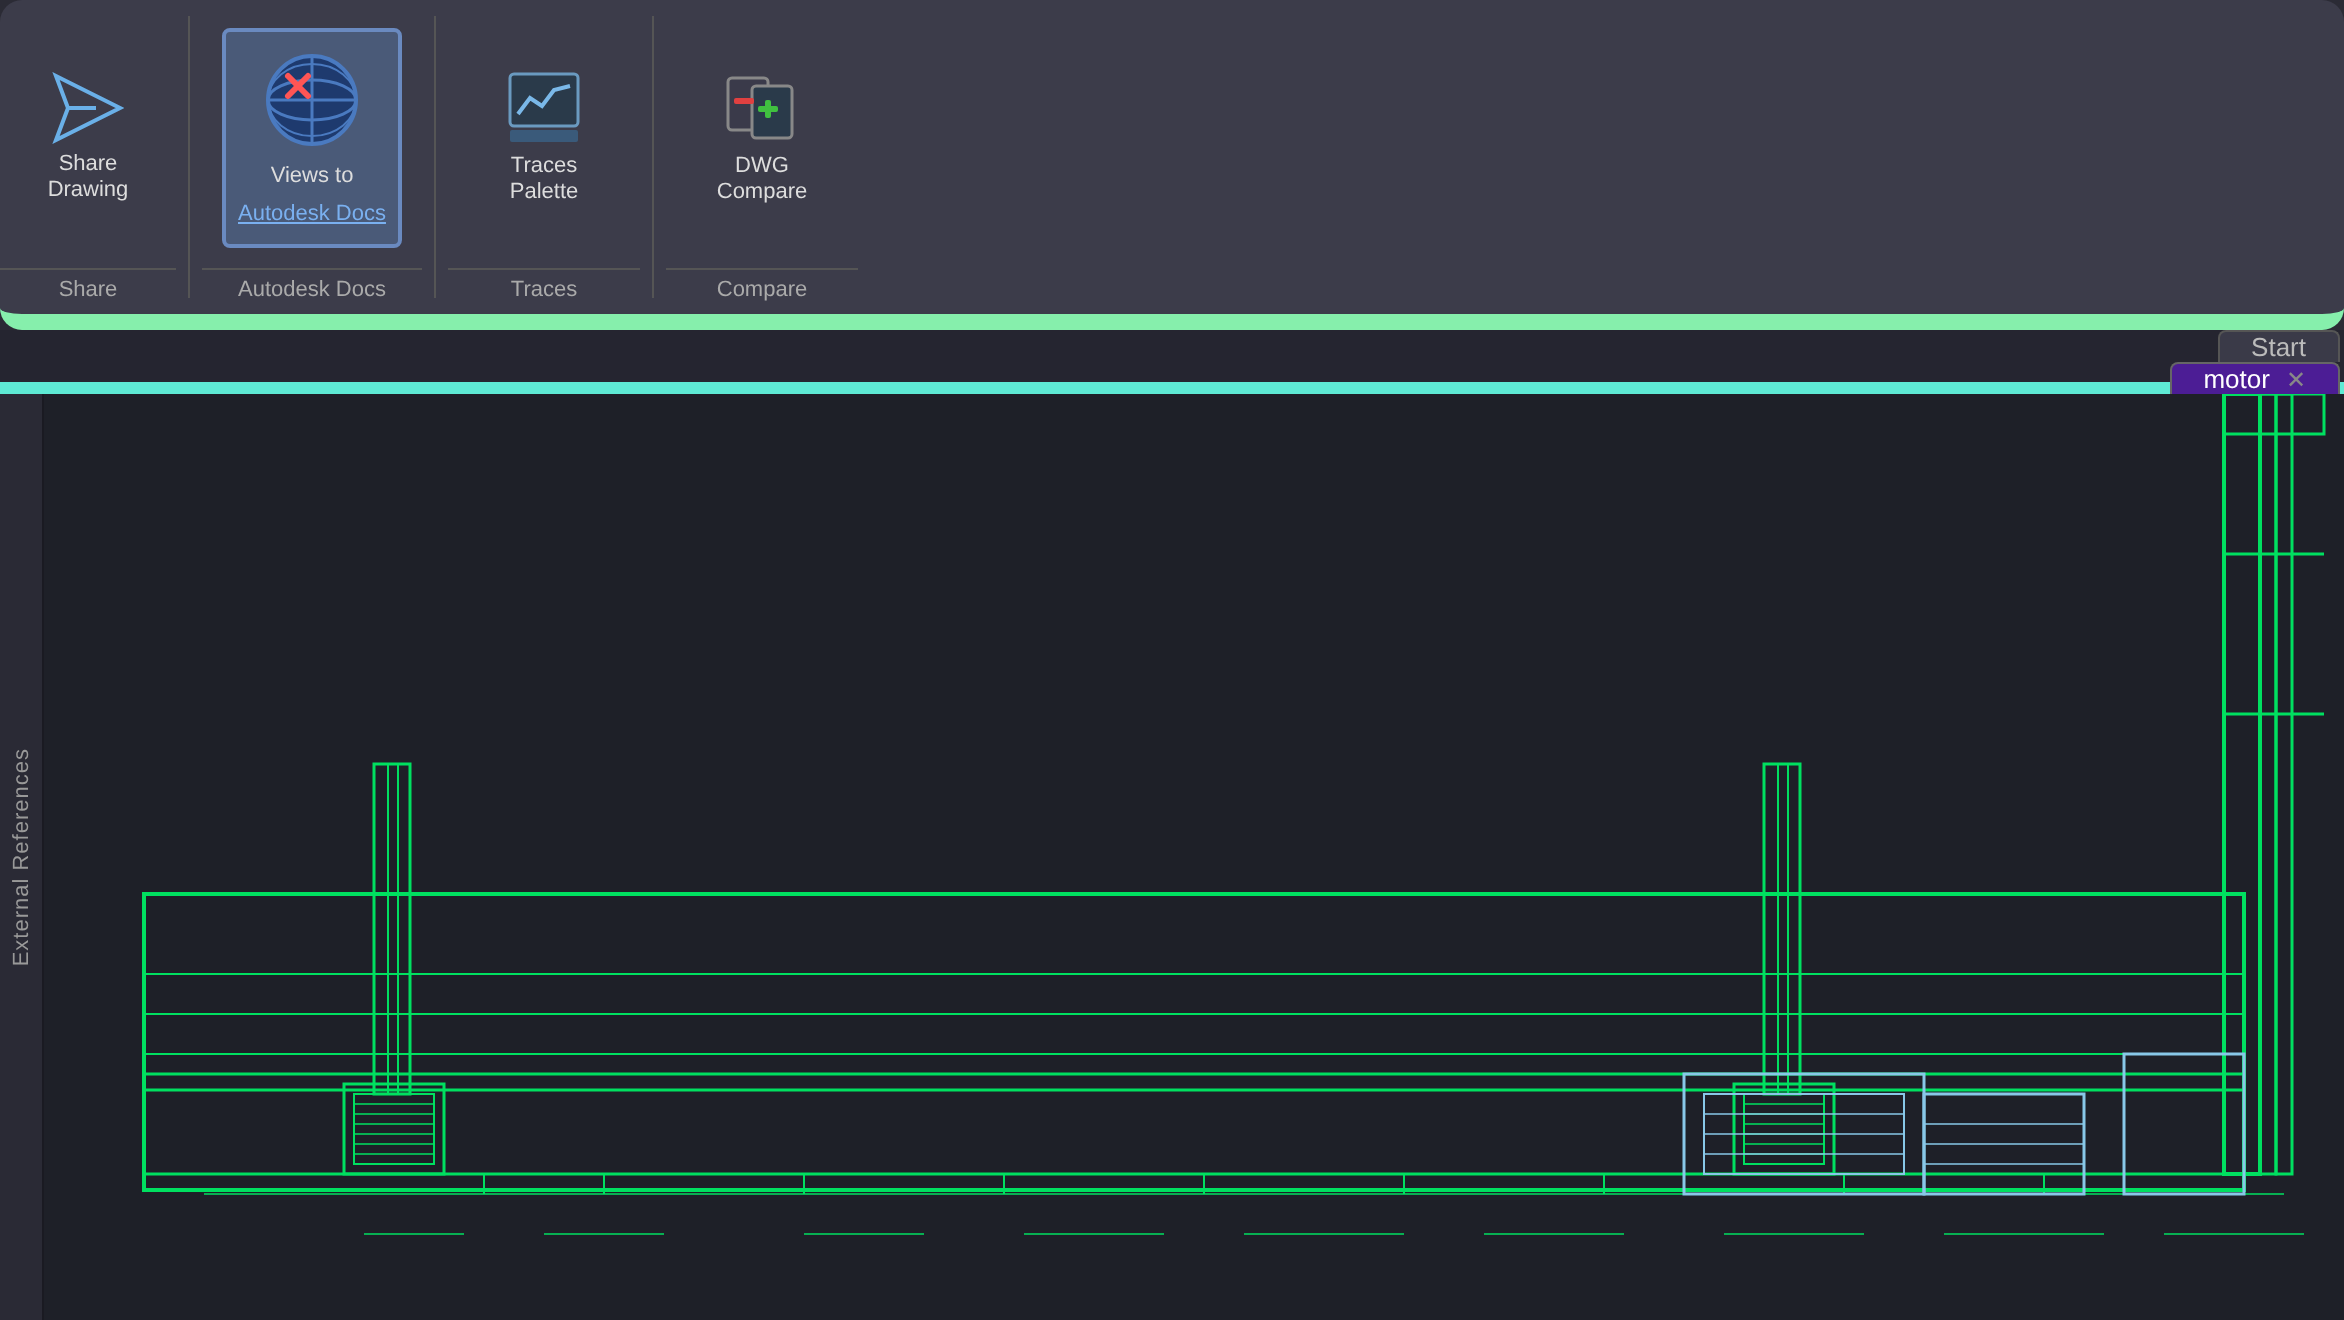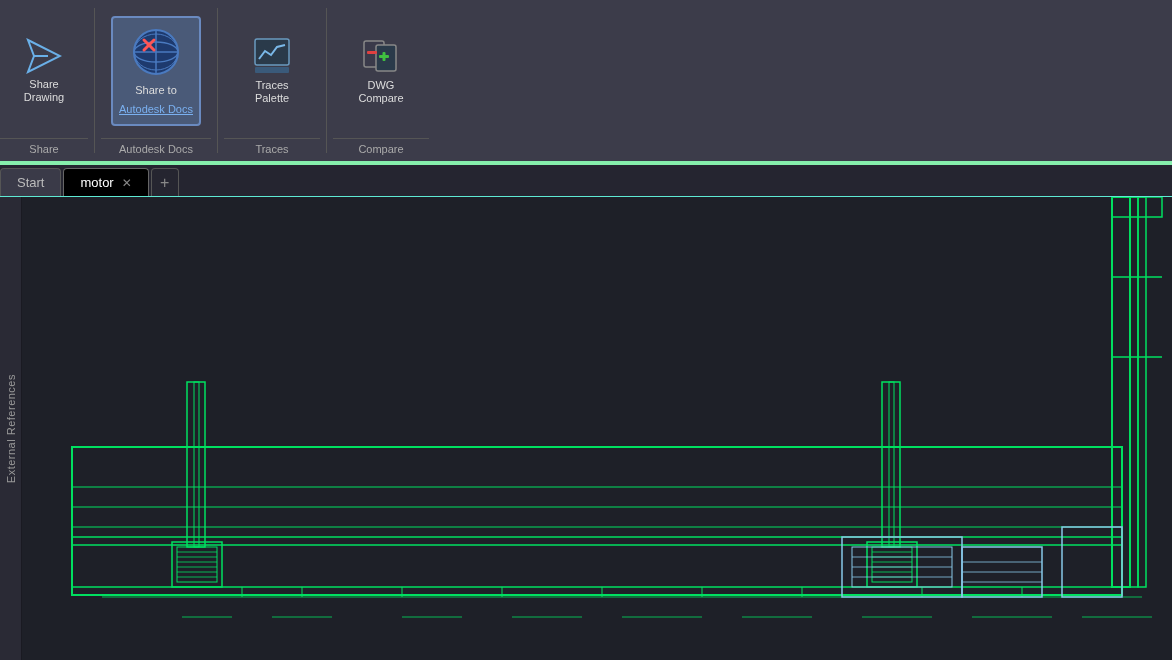--- a/index.html
+++ b/index.html
@@ -10,23 +10,24 @@
       background: #2b2b35;
       font-family: 'Segoe UI', Arial, sans-serif;
       color: #ccc;
     }
 
     
     .toolbar {
       width: 100%;
       height: 165px;
       background: #3c3c4a;
-      border-bottom: 4px solid #86efac;
+      border-bottom: 8px solid #86efac;
       display: flex;
       align-items: stretch;
+      border-radius: 11px;
     }
 
     .toolbar-section {
       display: flex;
       flex-direction: column;
       align-items: stretch;
     }
 
     .toolbar-buttons {
       display: flex;
@@ -125,40 +126,41 @@
     }
 
     
     .tabs-bar {
       width: 100%;
       height: 32px;
       background: #252530;
       display: flex;
       align-items: flex-end;
       padding-left: 0;
-      border-bottom: 1px solid #5eead4;
+      border-bottom: 6px solid #5eead4;
+      flex-direction: column;
     }
 
     .tab {
       height: 28px;
       padding: 0 16px;
       background: #3a3a48;
       border: 1px solid #555;
       border-bottom: none;
       border-radius: 4px 4px 0 0;
       display: flex;
       align-items: center;
       cursor: pointer;
       font-size: 13px;
       color: #bbb;
       gap: 8px;
       margin-right: 2px;
     }
     .tab.active {
-      background: #000000;
+      background: #4c1d95;
       color: #fff;
       border-color: #666;
     }
     .tab-close {
       font-size: 12px;
       color: #888;
       cursor: pointer;
       line-height: 1;
     }
 
@@ -268,21 +270,21 @@
           <ellipse cx="26" cy="26" rx="22" ry="10" fill="none" stroke="#4a7ac0" stroke-width="1.5"></ellipse>
           <ellipse cx="26" cy="26" rx="22" ry="18" fill="none" stroke="#4a7ac0" stroke-width="1"></ellipse>
 
           <line x1="26" y1="4" x2="26" y2="48" stroke="#4a7ac0" stroke-width="1.5"></line>
 
           <line x1="4" y1="26" x2="48" y2="26" stroke="#4a7ac0" stroke-width="1.5"></line>
 
           <line x1="14" y1="14" x2="24" y2="24" stroke="#ff5555" stroke-width="3" stroke-linecap="round"></line>
           <line x1="24" y1="14" x2="14" y2="24" stroke="#ff5555" stroke-width="3" stroke-linecap="round"></line>
         </svg>
-        <span class="btn-label">Share to</span>
+        <span class="btn-label">Views to</span>
         <span class="btn-label-blue">Autodesk Docs</span>
       </div>
     </div>
     <div class="toolbar-label">Autodesk Docs</div>
   </div>
 
   <div class="toolbar-divider"></div>
 
   <div class="toolbar-section">
     <div class="toolbar-buttons">

